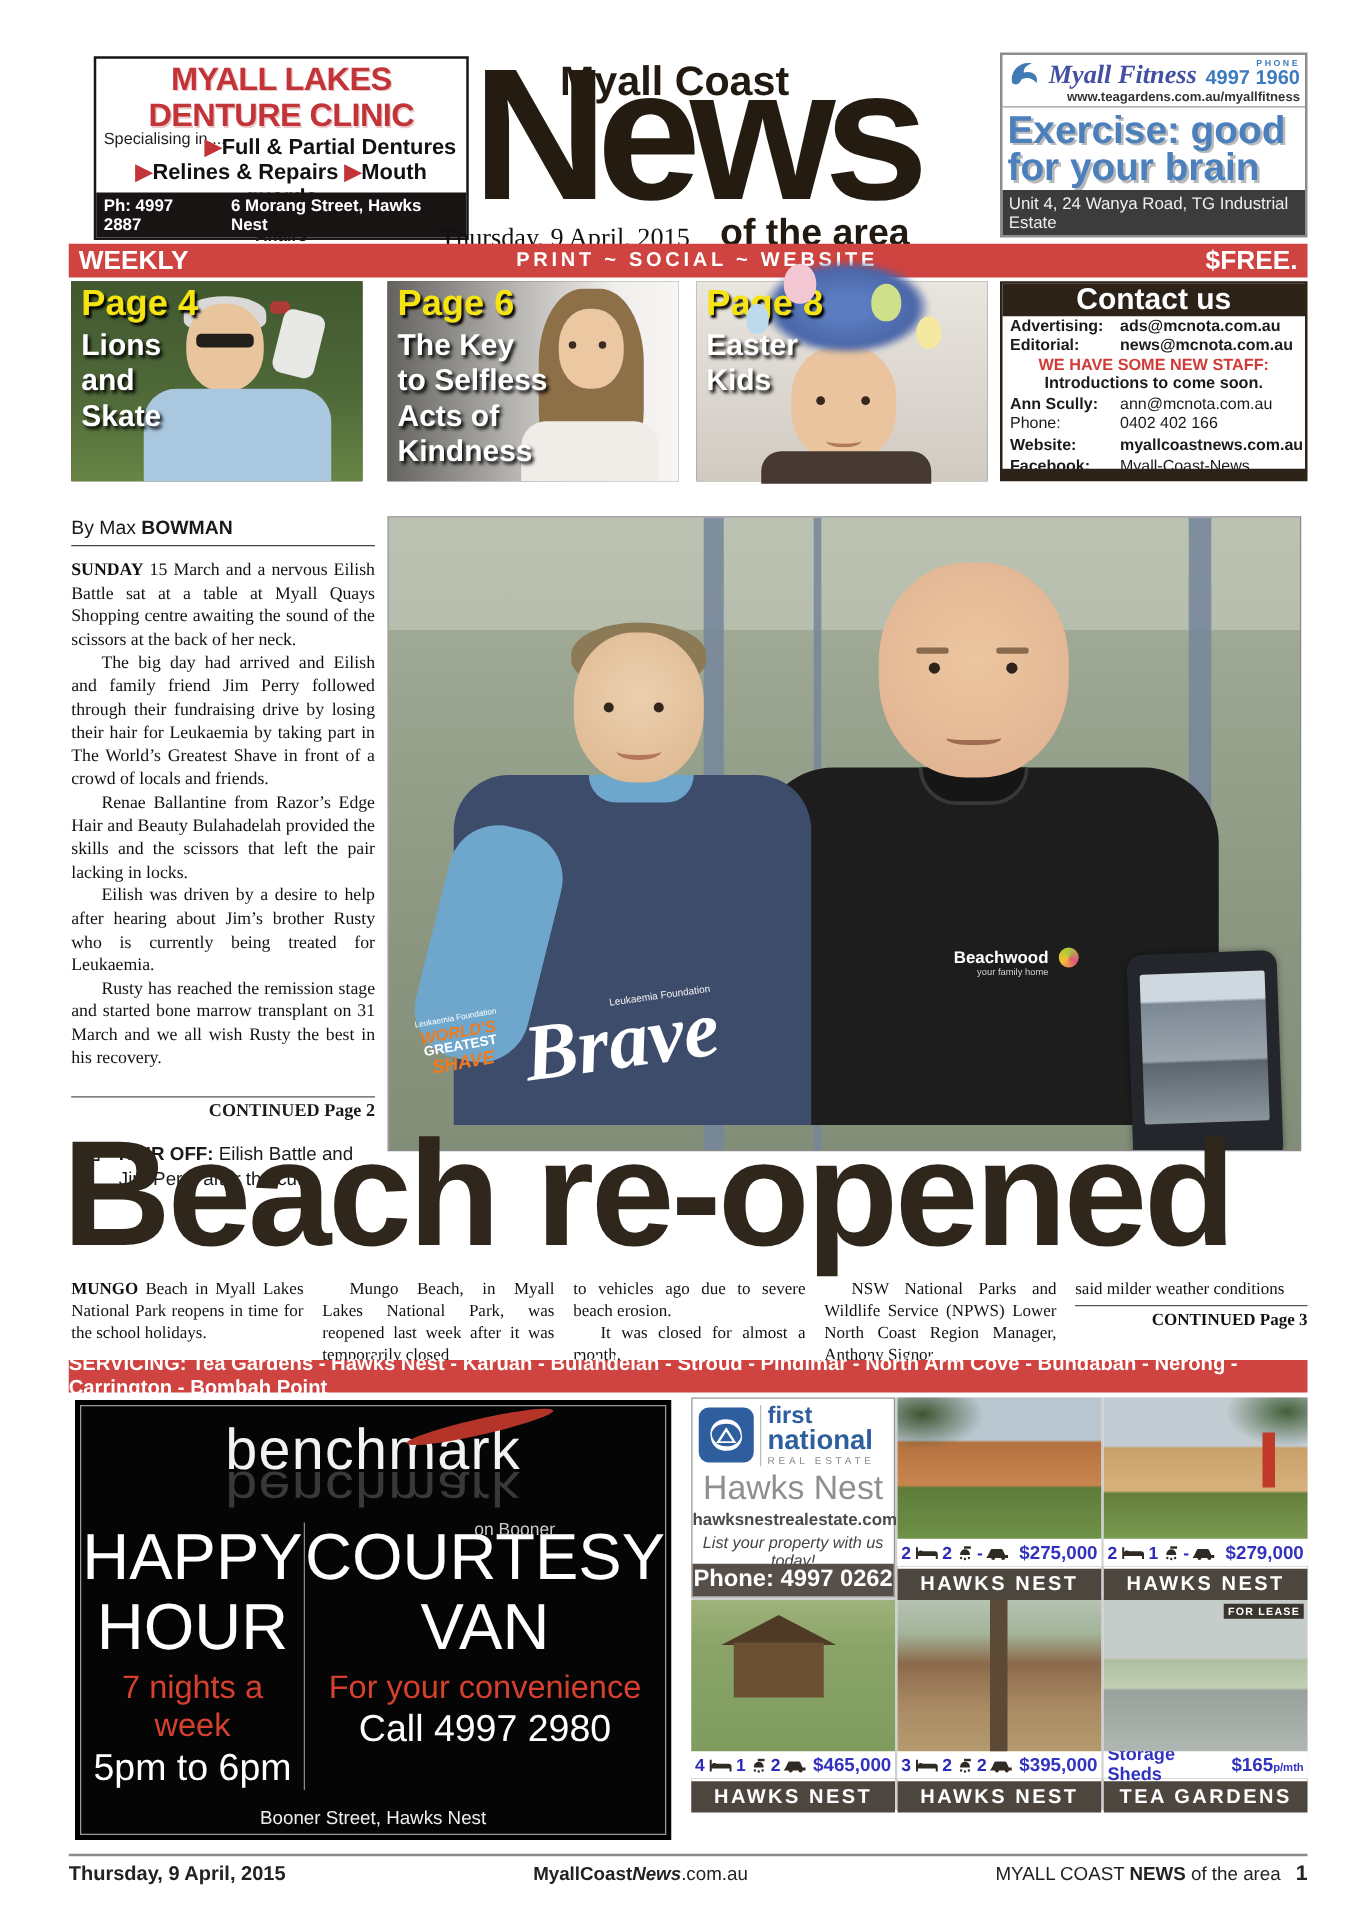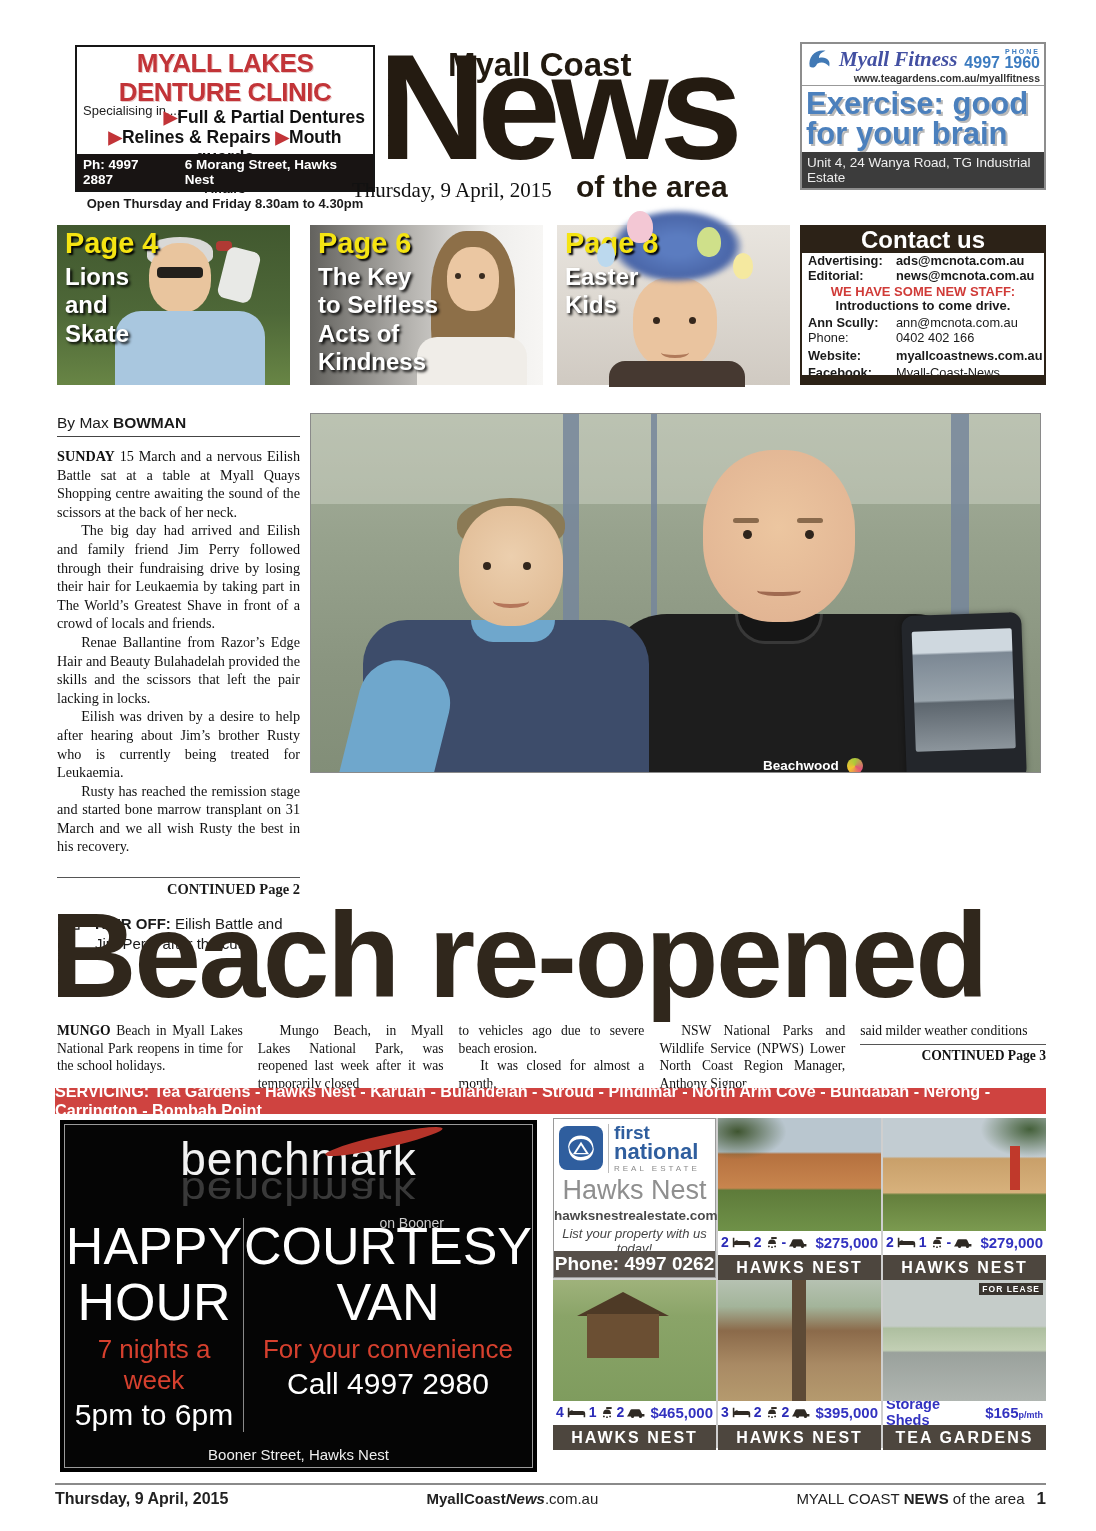--- a/index.html
+++ b/index.html
@@ -85,21 +85,21 @@
   .a-by b{font-weight:800;}
   .a-body{font-family:"Liberation Serif",serif;font-size:14.2px;line-height:1.31;text-align:justify;margin-top:10px;color:#111;}
   .a-body p{margin:0;text-indent:1.7em;}
   .a-body p.first{text-indent:0;}
   .a-cont{border-top:1.5px solid #555;margin-top:21px;padding-top:3px;text-align:right;font-weight:700;font-family:"Liberation Serif",serif;font-size:14.5px;}
   .a-cap{margin-top:16px;font-size:15px;line-height:1.3;position:relative;padding-left:38px;}
   .a-cap .mark{position:absolute;left:10px;top:0;}
   .a-cap b{font-weight:700;}
 
   
-  .mainphoto{position:absolute;left:310px;top:413px;width:731px;height:360px;border:1px solid #8a8a8a;box-sizing:border-box;
+  .mainphoto{position:absolute;left:310px;top:413px;width:731px;height:508px;border:1px solid #8a8a8a;box-sizing:border-box;
      background:linear-gradient(180deg,#a7b09d 0%,#97a28d 35%,#8a9580 70%,#828e78 100%);overflow:hidden;}
   .frame{position:absolute;top:0;bottom:0;background:#75869b;opacity:.85;}
   .mp-light{position:absolute;left:0;right:0;top:0;height:90px;background:rgba(225,229,218,.35);}
   .w-head{position:absolute;left:148px;top:92px;width:104px;height:120px;background:radial-gradient(circle at 50% 42%,#eccfae,#ddb68e);border-radius:46%;}
   .w-hair{position:absolute;left:146px;top:84px;width:108px;height:52px;background:#8b7a55;border-radius:50% 50% 42% 42%;}
   .w-eye{position:absolute;width:8px;height:8px;background:#32261c;border-radius:50%;top:148px;}
   .w-mouth{position:absolute;left:182px;top:180px;width:36px;height:10px;border-bottom:4px solid #b5765a;border-radius:50%;}
   .w-body{position:absolute;left:52px;top:206px;width:286px;height:280px;background:#3d4c6a;border-radius:44px 44px 0 0;}
   .w-collar{position:absolute;left:160px;top:206px;width:84px;height:22px;background:#6fa7cc;border-radius:0 0 40px 40px;}
   .w-sleeve{position:absolute;left:34px;top:246px;width:92px;height:190px;background:#6fa7cc;border-radius:40px;transform:rotate(14deg);}
@@ -231,20 +231,25 @@
         <span class="lbl">PHONE</span>
         <span class="num">4997 1960</span>
       </div>
     </div>
     <div class="fit-web">www.teagardens.com.au/myallfitness</div>
     <div class="fit-head pre">Exercise: good
 for your brain</div>
     <div class="fit-bar">Unit 4, 24 Wanya Road, TG Industrial Estate</div>
   </div>
 
+  <div class="redbar" id="weekly-bar">
+    <span class="wl">WEEKLY</span>
+    <span class="wc">PRINT ~ SOCIAL ~ WEBSITE</span>
+    <span class="wr">$FREE.</span>
+  </div>
 
   <div class="teaser" style="left:57px;">
     <div class="ph photo-t1">
       <div class="t1-skcap"></div>
       <div class="t1-skater"></div>
       <div class="t1-hair"></div>
       <div class="t1-head"></div>
       <div class="t1-glass"></div>
       <div class="t1-shirt"></div>
     </div>
@@ -291,21 +296,21 @@
     <div class="ct-head">Contact us</div>
     <div class="ct-row">
         <span class="l">Advertising:</span>
         <span class="v">ads@mcnota.com.au</span>
       </div>
     <div class="ct-row">
         <span class="l">Editorial:</span>
         <span class="v">news@mcnota.com.au</span>
       </div>
     <div class="ct-notice1">WE HAVE SOME NEW STAFF:</div>
-    <div class="ct-notice2">Introductions to come drive.</div>
+    <div class="ct-notice2">Introductions to come soon.</div>
     <div class="ct-row">
         <span class="l">Ann Scully:</span>
         <span class="v plain">ann@mcnota.com.au</span>
       </div>
     <div class="ct-row">
         <span class="l" style="font-weight:400;">Phone:</span>
         <span class="v plain">0402 402 166</span>
       </div>
     <div class="ct-row" style="margin-top:3px;">
         <span class="l">Website:</span>

